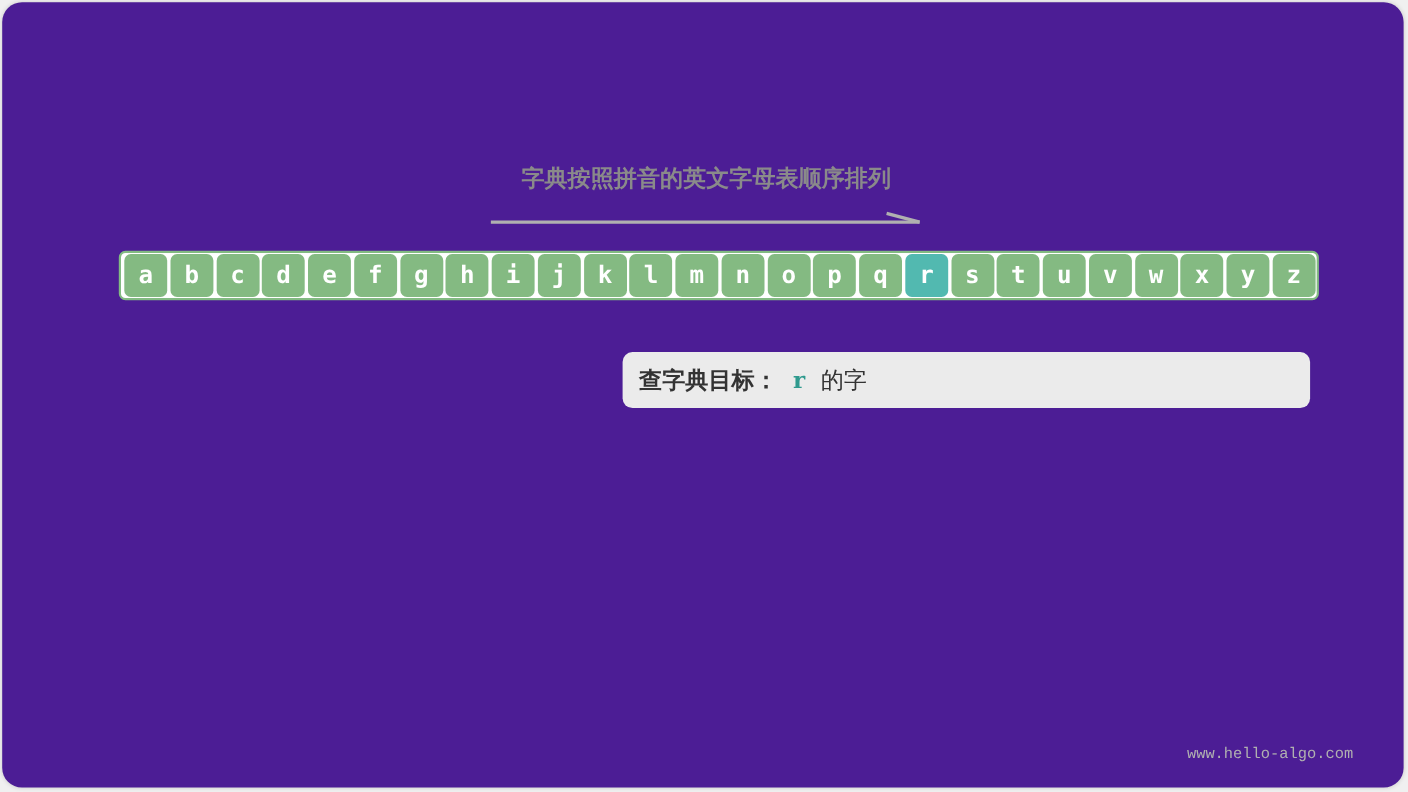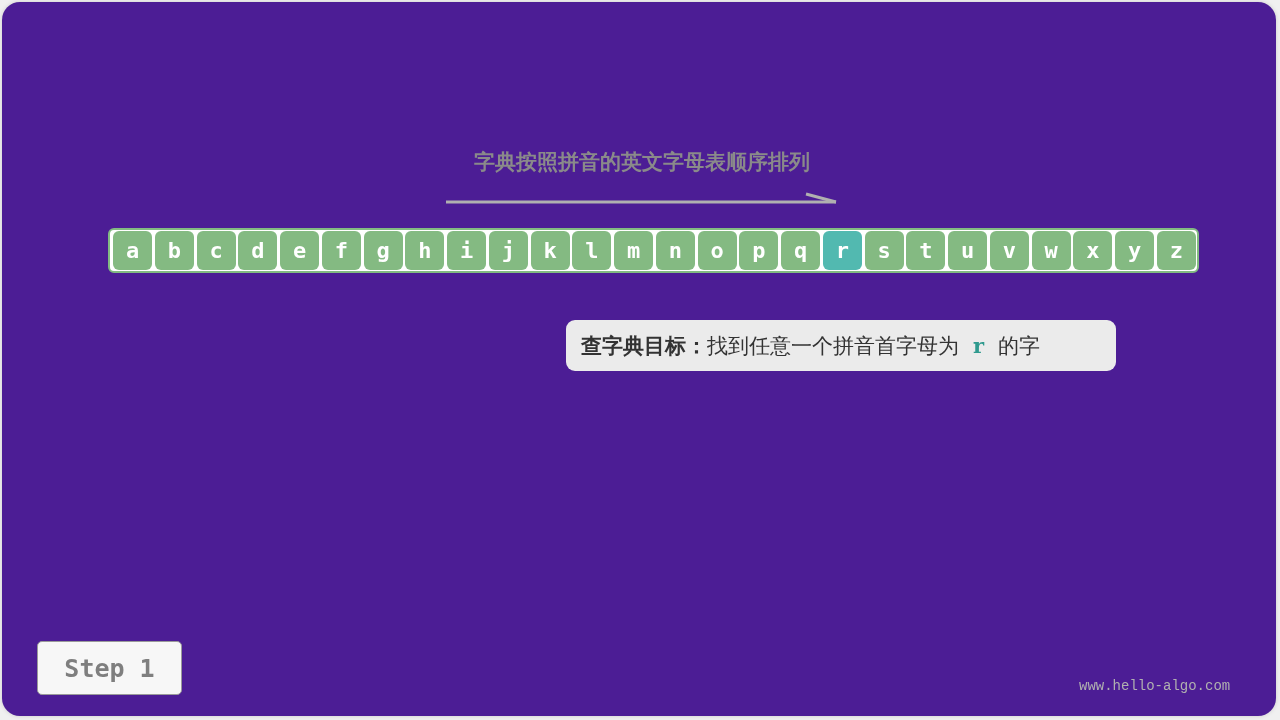--- a/index.html
+++ b/index.html
@@ -23,21 +23,21 @@
   }
   .cells { position:absolute; left:3px; top:1px; display:flex; gap:2.75px; }
   .cell {
     width:39px; height:39px; border-radius:6px; background:#84ba82;
     color:#fff; font-family:"DejaVu Sans Mono", monospace; font-weight:bold;
     font-size:22px; display:flex; align-items:center; justify-content:center;
     line-height:1;
   }
   .cell.hl { background:#52b9b0; }
   .goal {
-    position:absolute; left:564px; top:318px; width:550px; height:51px;
+    position:absolute; left:564px; top:318px; width:625px; height:51px;
     background:#ebebeb; border-radius:9px;
     display:flex; align-items:center; padding-left:15px; box-sizing:border-box;
     font-size:21px; color:#333;
   }
   .goal .b { font-weight:bold; color:#333; }
   .goal .r {
     font-family:"DejaVu Serif", serif; font-weight:bold; color:#2f9a8e;
     margin:0 14px; font-size:21px;
   }
   .step {
@@ -88,21 +88,19 @@
         <div class="cell">v</div>
         <div class="cell">w</div>
         <div class="cell">x</div>
         <div class="cell">y</div>
         <div class="cell">z</div>
       </div>
   </div>
 
   <div class="goal">
     <span class="b">查字典目标：</span>
-    <span>找到任意一个拼音首字母为</span>
     <span class="r">r</span>
     <span>的字</span>
   </div>
 
-  <div class="step">Step 1</div>
 
   <div class="wm">www.hello-algo.com</div>
 </div>
 
 </body></html>

